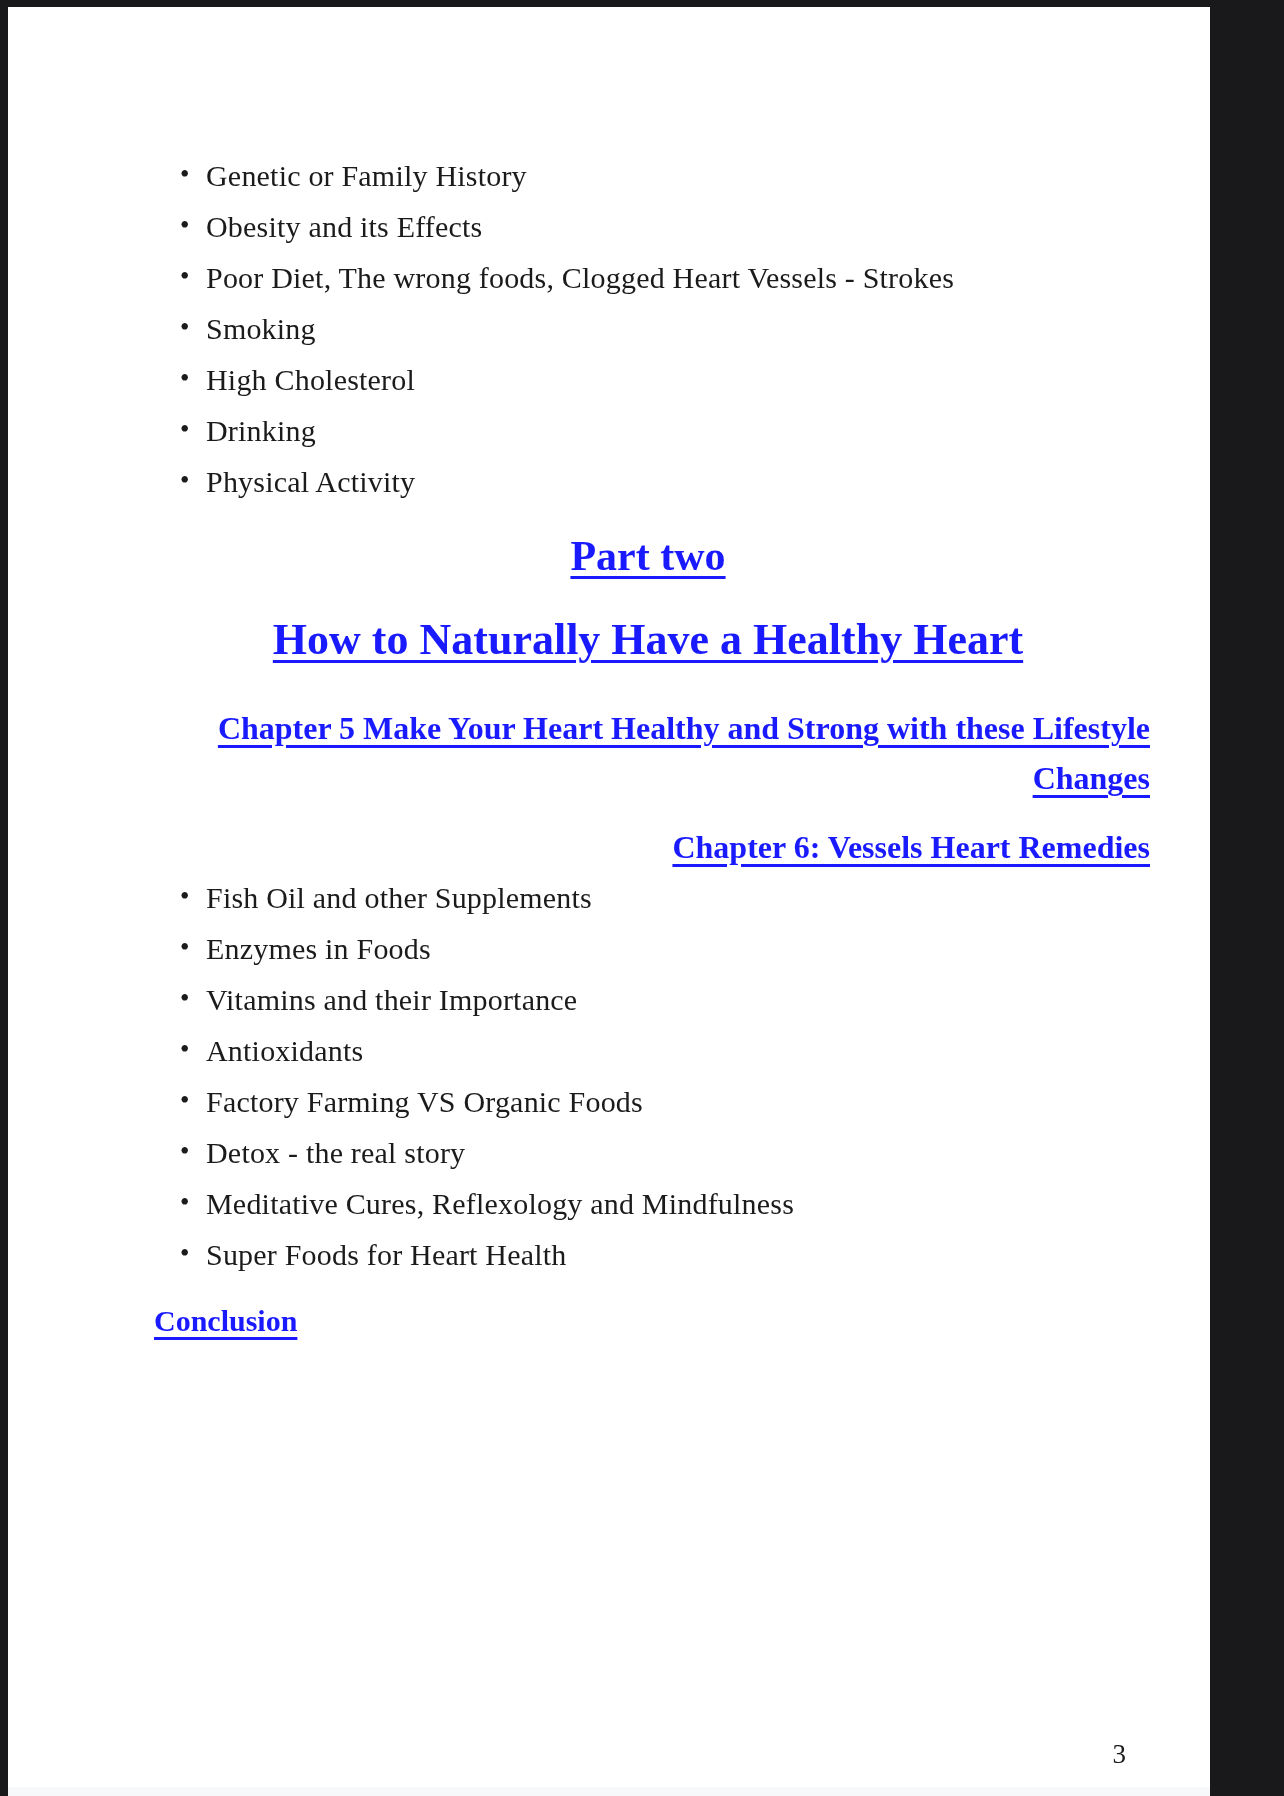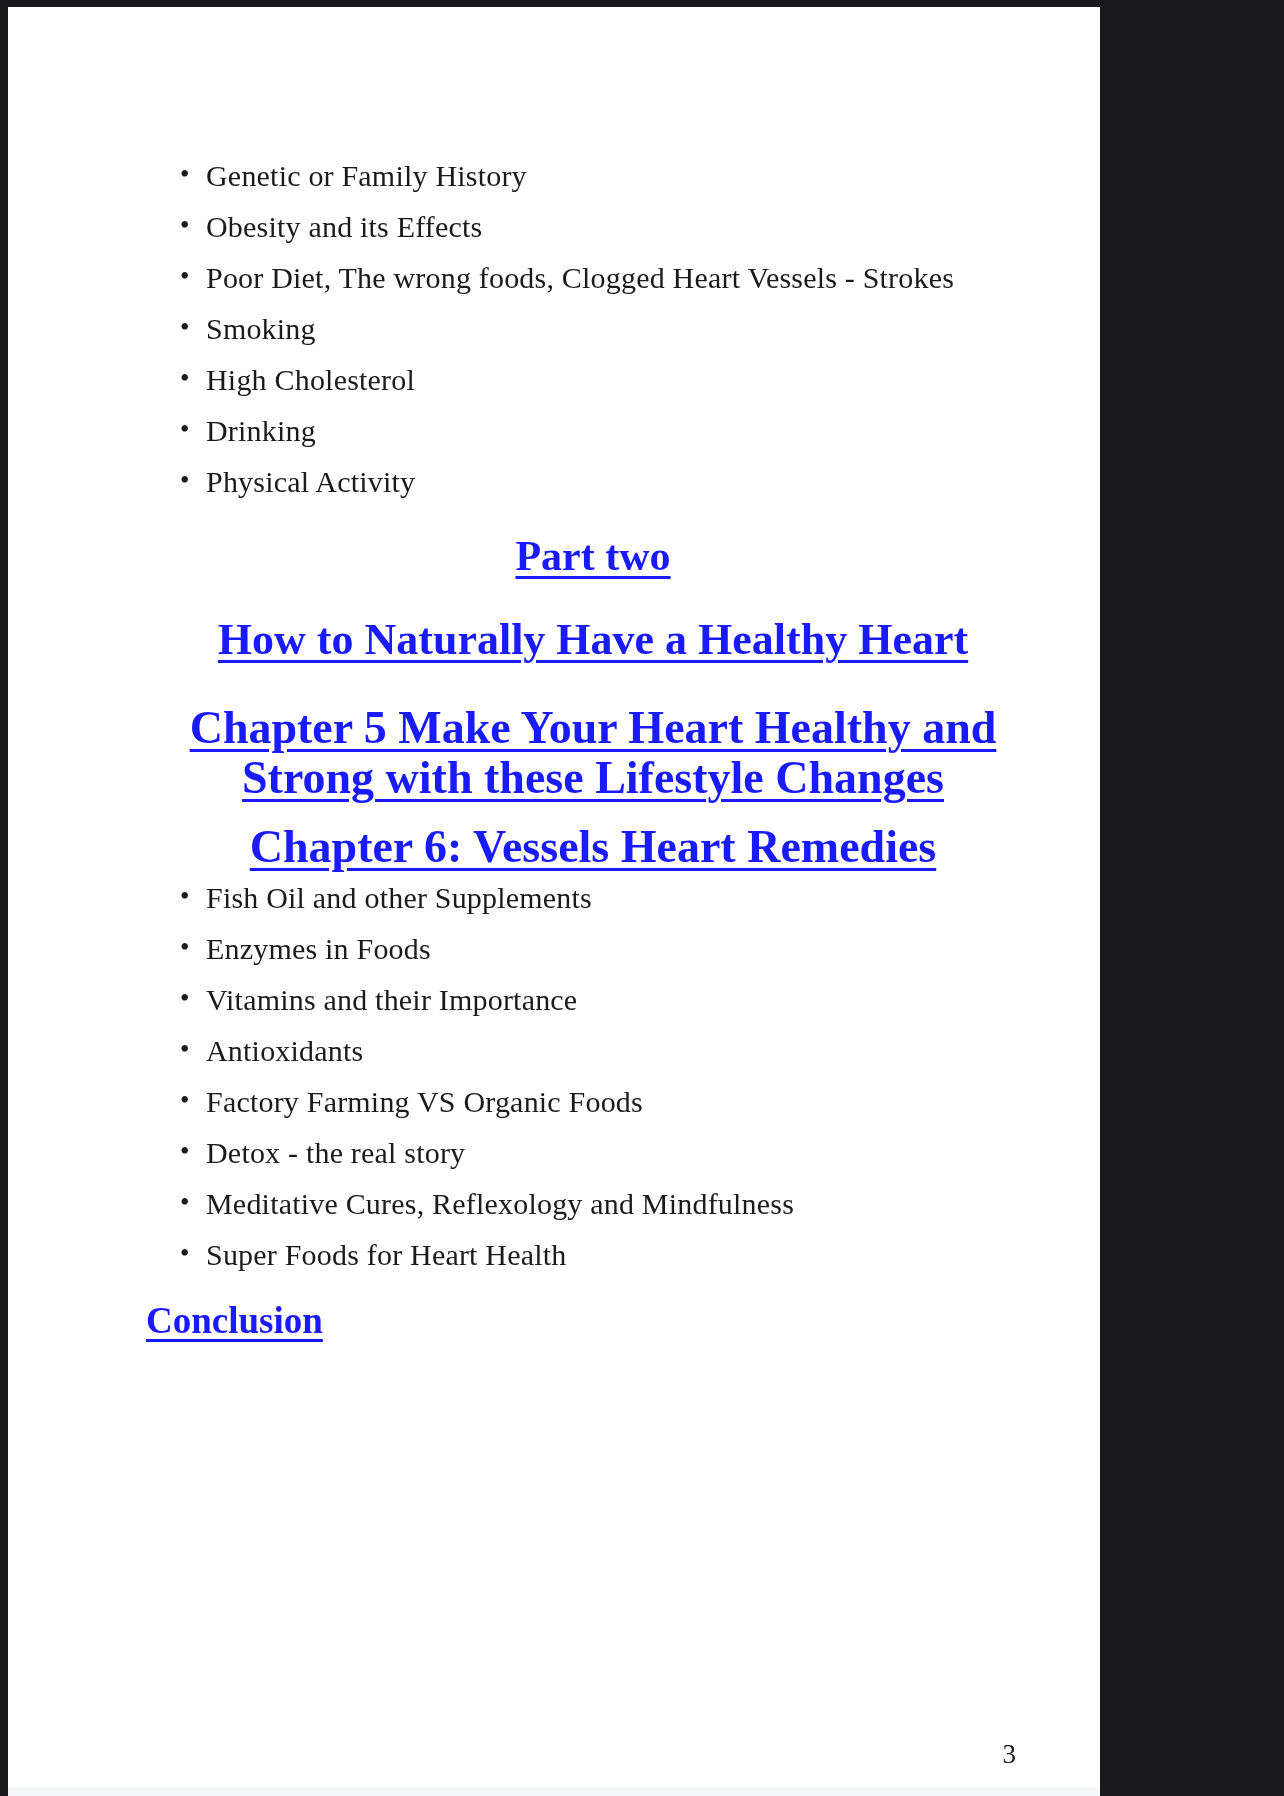--- a/index.html
+++ b/index.html
@@ -8,21 +8,21 @@
     height: 1796px;
     background: #19191b;
     position: relative;
     overflow: hidden;
     font-family: "Liberation Serif", "DejaVu Serif", serif;
   }
   .page {
     position: absolute;
     left: 8px;
     top: 7px;
-    width: 1092px;
+    width: 1202px;
     height: 1789px;
     background: #ffffff;
     box-sizing: border-box;
     padding: 143px 56px 0 134px;
     color: #1b1b1b;
   }
   .page::after {
     content: "";
     position: absolute;
     left: 0; right: 0; bottom: 0;
@@ -64,31 +64,31 @@
     margin: 24px 0 0;
     text-align: center;
   }
   .h-main {
     font-size: 44px;
     line-height: 52px;
     margin: 33px 0 0;
     text-align: center;
   }
   .h-chapter {
-    font-size: 46px;
+    font-size: 32px;
     line-height: 50px;
-    margin: 37px 16px 0;
+    margin: 37px 4px 0;
     max-width: 1125px;
-    text-align: center;
+    text-align: right;
   }
   .h-chapter6 { margin-top: 19px; }
   .h-conclusion {
-    font-size: 37px;
+    font-size: 30px;
     line-height: 50px;
-    margin: 16px 4px 0;
+    margin: 16px 12px 0;
     text-align: center;
     display: inline-block;
   }
   .list-2 { margin-top: 23px; }
   .list-3 { margin-top: 25px; }
   .page-number {
     position: absolute;
     right: 84px;
     bottom: 26px;
     font-size: 27px;

